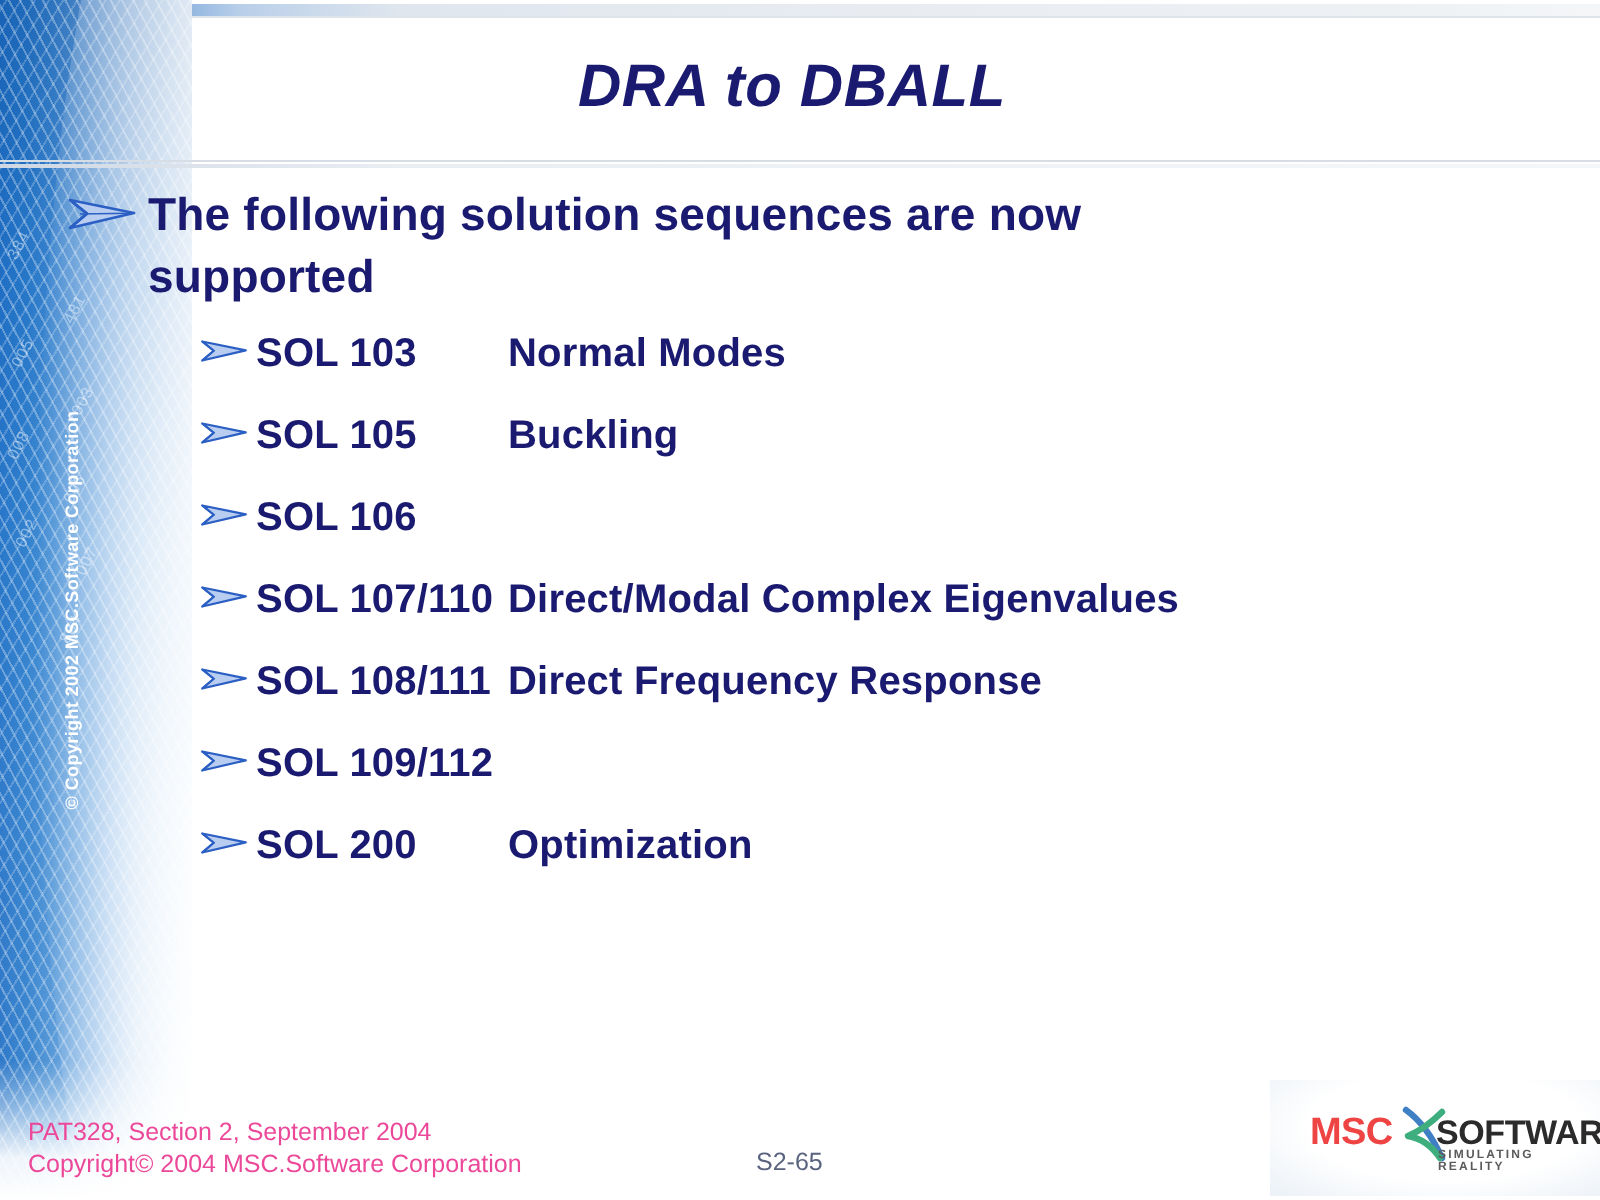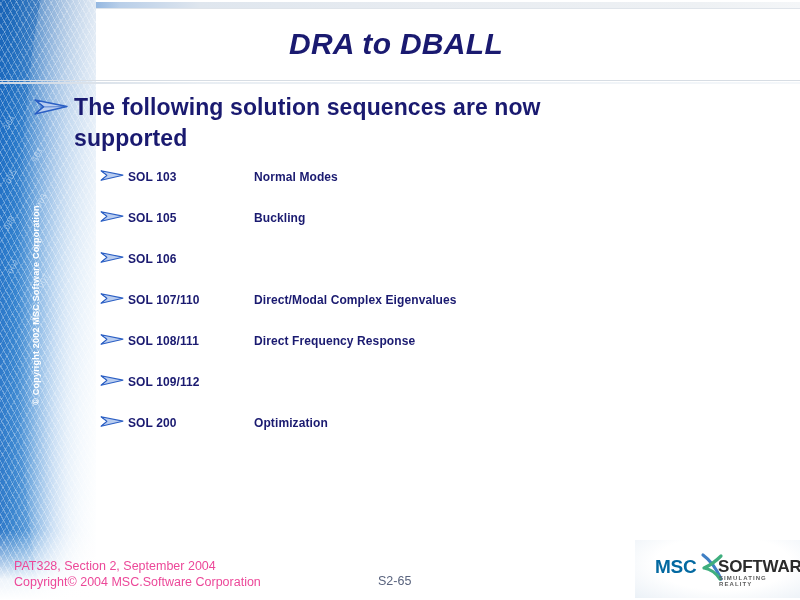--- a/index.html
+++ b/index.html
@@ -216,21 +216,21 @@
     margin-bottom: 0px;
     height: 41px;
     align-items: center;
   }
   .lvl2 .dart {
     width: 28px;
     flex: 0 0 28px;
     padding-top: 2px;
   }
   .lvl2 .txt {
-    font-size: 12px;
+    font-size: 20px;
     font-weight: bold;
     color: #1a1a70;
     line-height: 26px;
     letter-spacing: 0.1px;
     display: flex;
     align-items: center;
   }
   .lvl2 .sol {
     display: inline-block;
     min-width: 126px;
@@ -269,21 +269,21 @@
     top: 548px;
     width: 134px;
     height: 40px;
   }
   .logo-msc {
     position: absolute;
     left: 0px;
     top: 8px;
     font-size: 19px;
     font-weight: bold;
-    color: #0369a1;
+    color: #ef4444;
     letter-spacing: -0.3px;
   }
   .logo-soft {
     position: absolute;
     left: 63px;
     top: 9px;
     font-size: 17px;
     font-weight: bold;
     color: #2b2b2b;
     letter-spacing: -0.2px;

